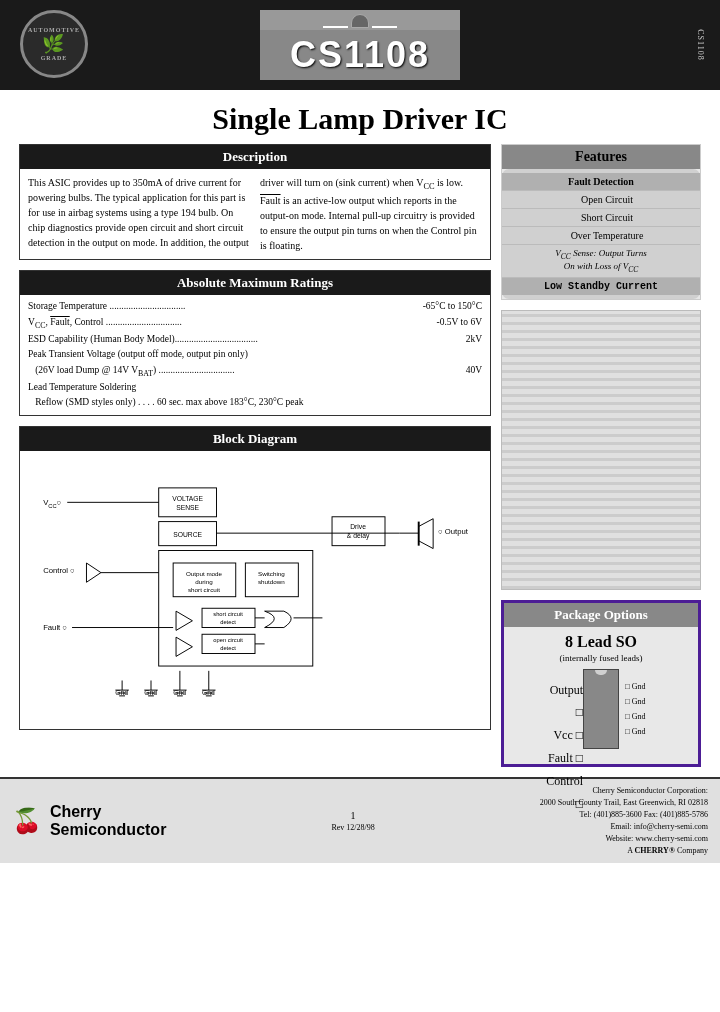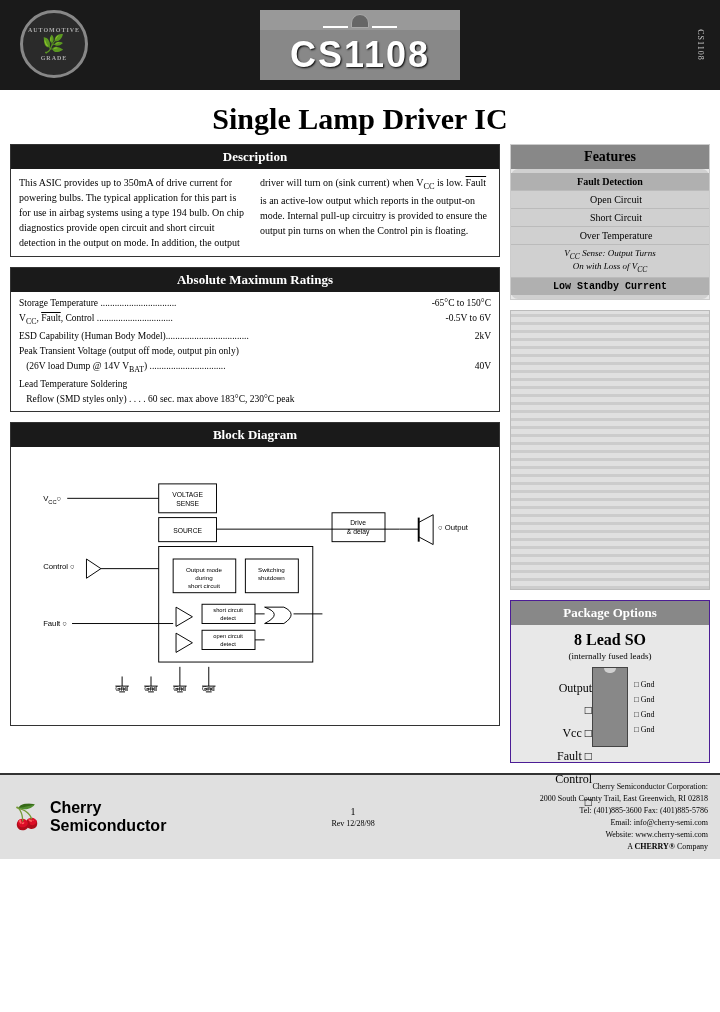--- a/index.html
+++ b/index.html
@@ -105,21 +105,21 @@
       padding: 12px 0 8px;
       font-size: 30px;
       font-weight: bold;
       font-family: 'Times New Roman', serif;
     }
 
     
     .main-content {
       display: flex;
       gap: 0;
-      padding: 0 10px;
+      padding: 0 19px;
     }
 
     .left-col {
       flex: 1;
       padding-right: 10px;
     }
 
     .right-col {
       width: 200px;
       min-width: 200px;
@@ -213,21 +213,21 @@
     
     .block-diagram-content {
       padding: 8px;
       min-height: 260px;
       position: relative;
     }
 
     
     .package-options-panel {
       background: #e8e8e8;
-      border: 1px solid #4c1d95;
+      border: 3px solid #4c1d95;
       margin-top: 10px;
     }
     .package-header {
       background: #888;
       color: #fff;
       text-align: center;
       padding: 4px 0;
       font-size: 13px;
       font-weight: bold;
     }

